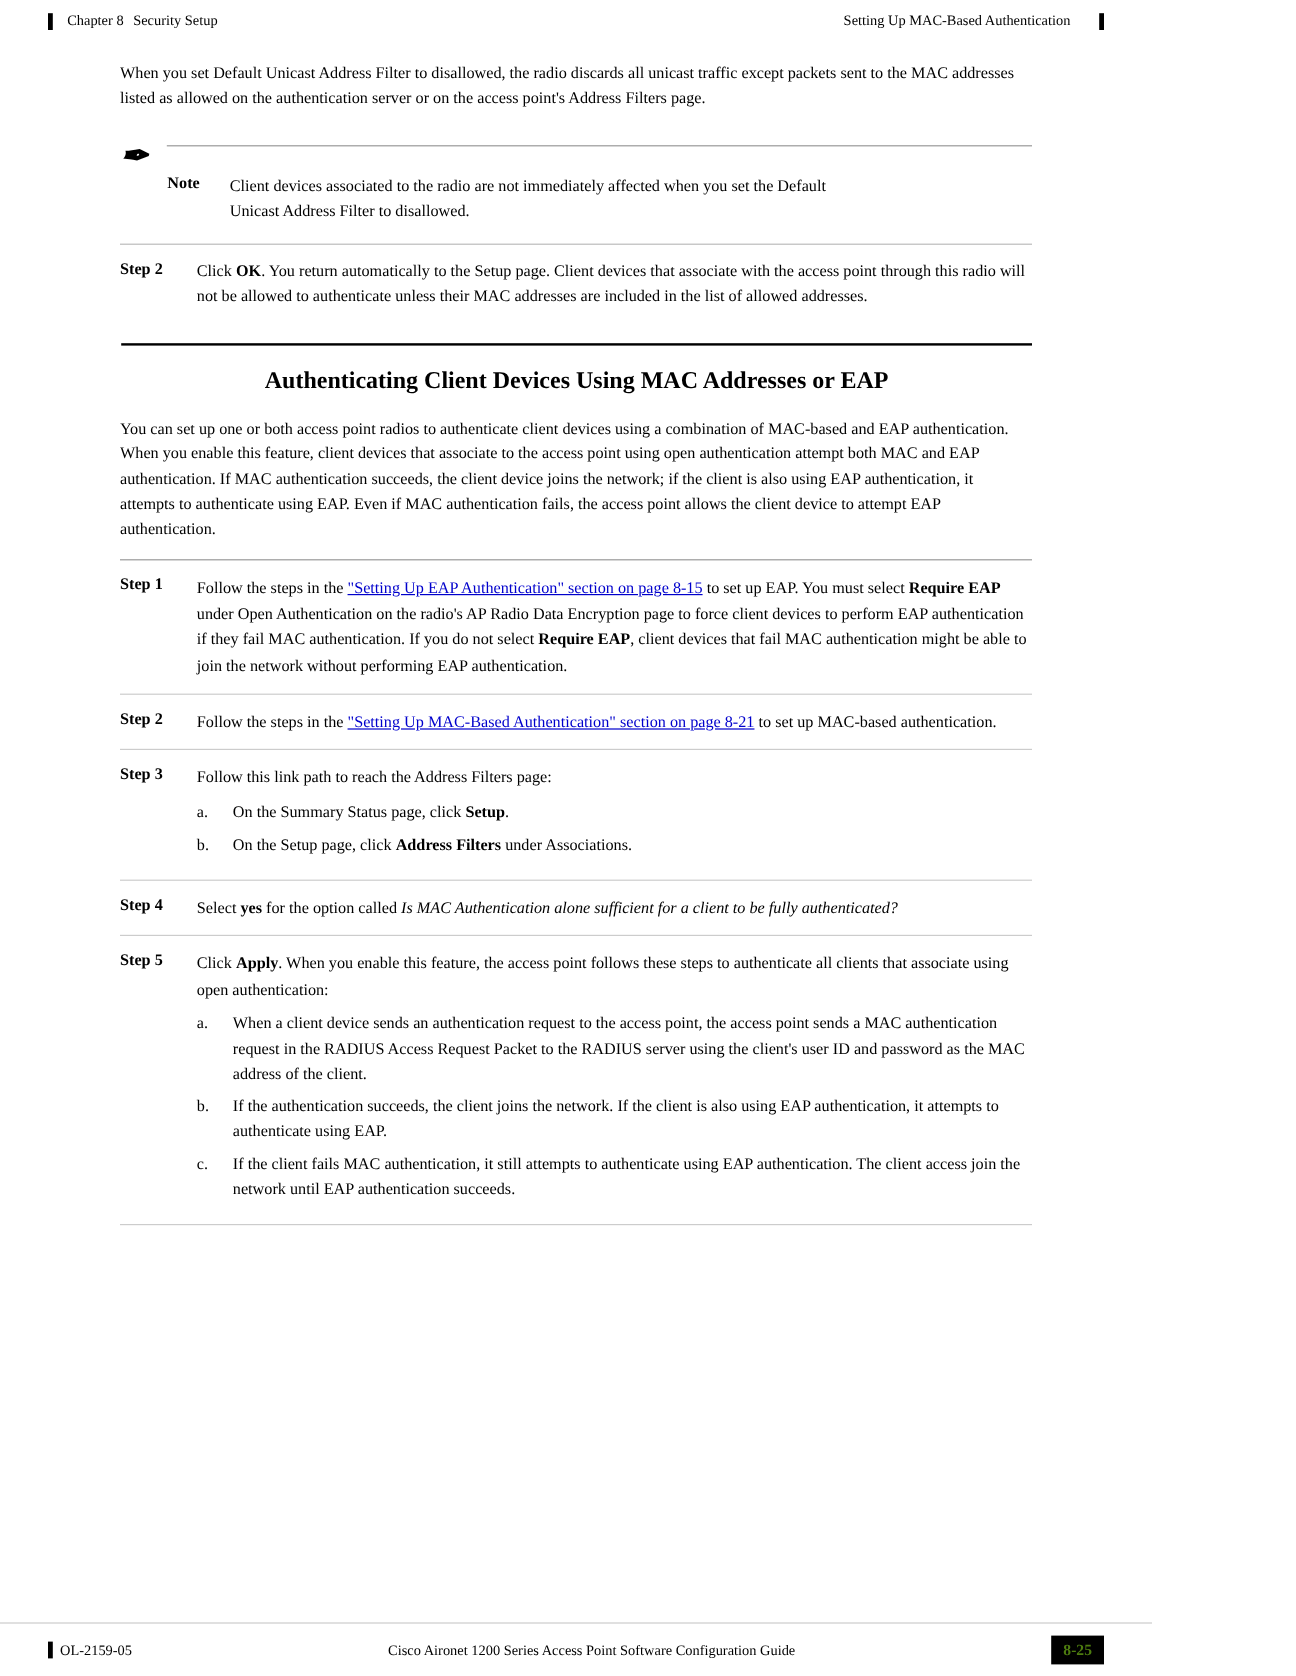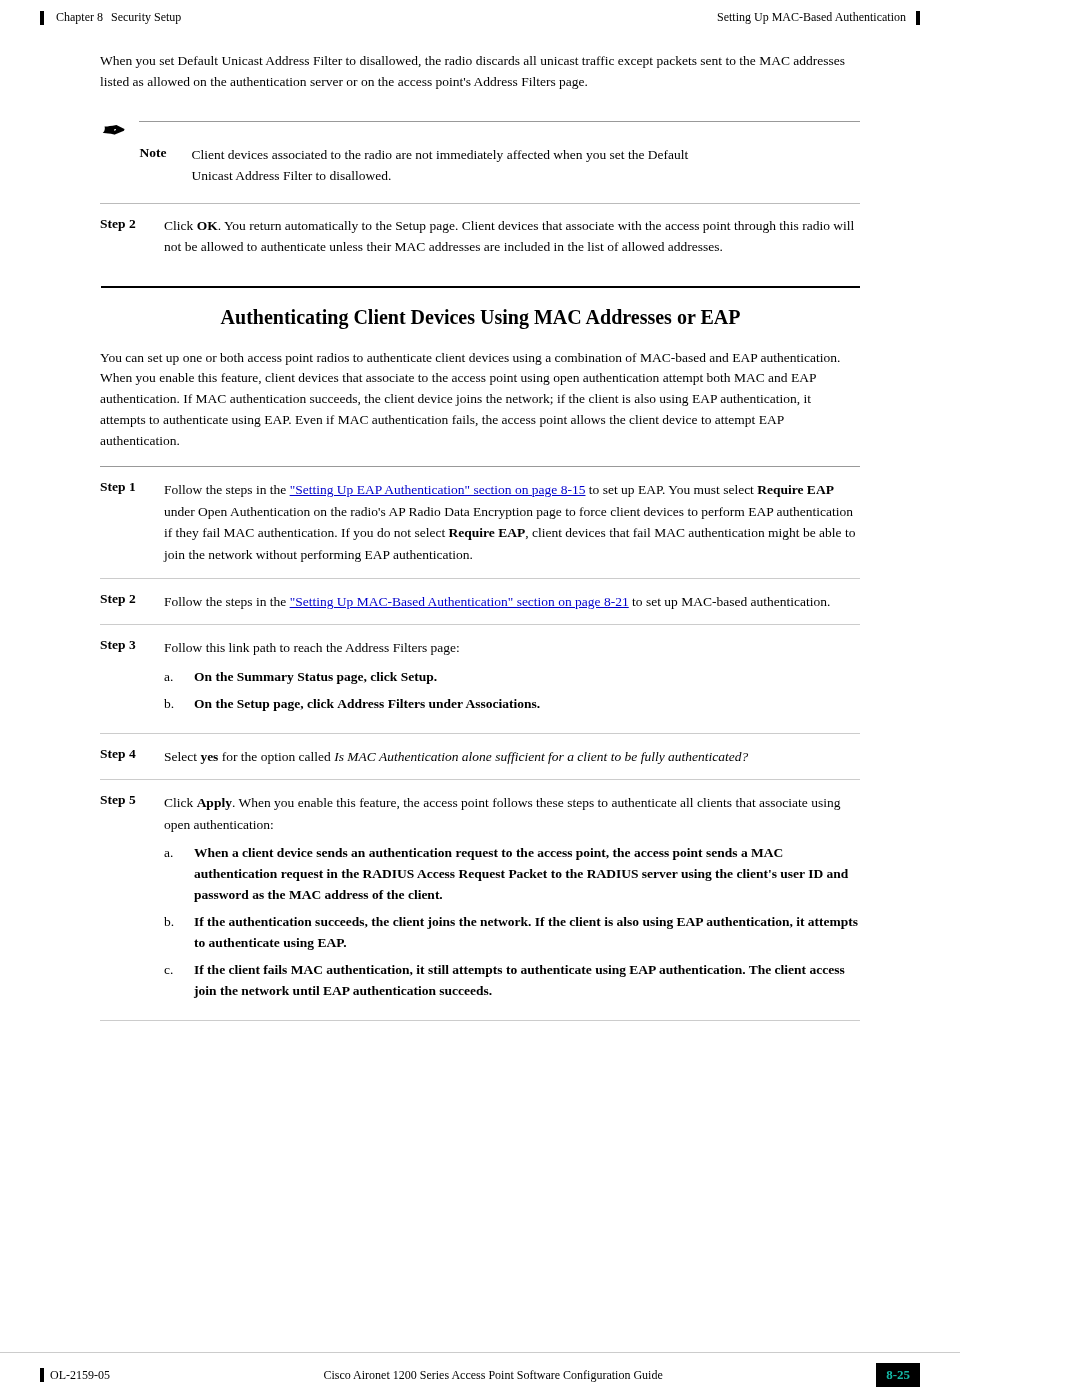--- a/index.html
+++ b/index.html
@@ -43,21 +43,21 @@
       display: inline-block;
       margin-right: 4px;
     }
     .header-right {
       font-size: 12px;
       text-align: right;
     }
     .header-right-inner {
       display: flex;
       align-items: center;
-      gap: 10px;
+      gap: 24px;
       margin-left: 24px;
     }
     .header-bar-right {
       width: 4px;
       height: 14px;
       background: #000;
       display: inline-block;
     }
 
     
@@ -182,21 +182,20 @@
       margin-bottom: 6px;
       font-size: 13.5px;
       line-height: 1.55;
     }
     .sub-step-label {
       font-weight: normal;
       min-width: 20px;
     }
     .sub-step-text {
       flex: 1;
-      font-weight: bold;
     }
 
     
     .footer {
       display: flex;
       justify-content: space-between;
       align-items: center;
       padding: 10px 40px;
       border-top: 1px solid #ccc;
       margin-top: auto;
@@ -213,21 +212,21 @@
       background: #000;
     }
     .footer-center {
       font-size: 12px;
       text-align: center;
     }
     .footer-right {
       font-size: 13px;
       font-weight: bold;
       background: #000;
-      color: #14b8a6;
+      color: #4d7c0f;
       padding: 4px 10px;
     }
   </style>
 </head>
 <body>
 
 <div class="page">
 
   <div class="header">
     <div class="header-left">

